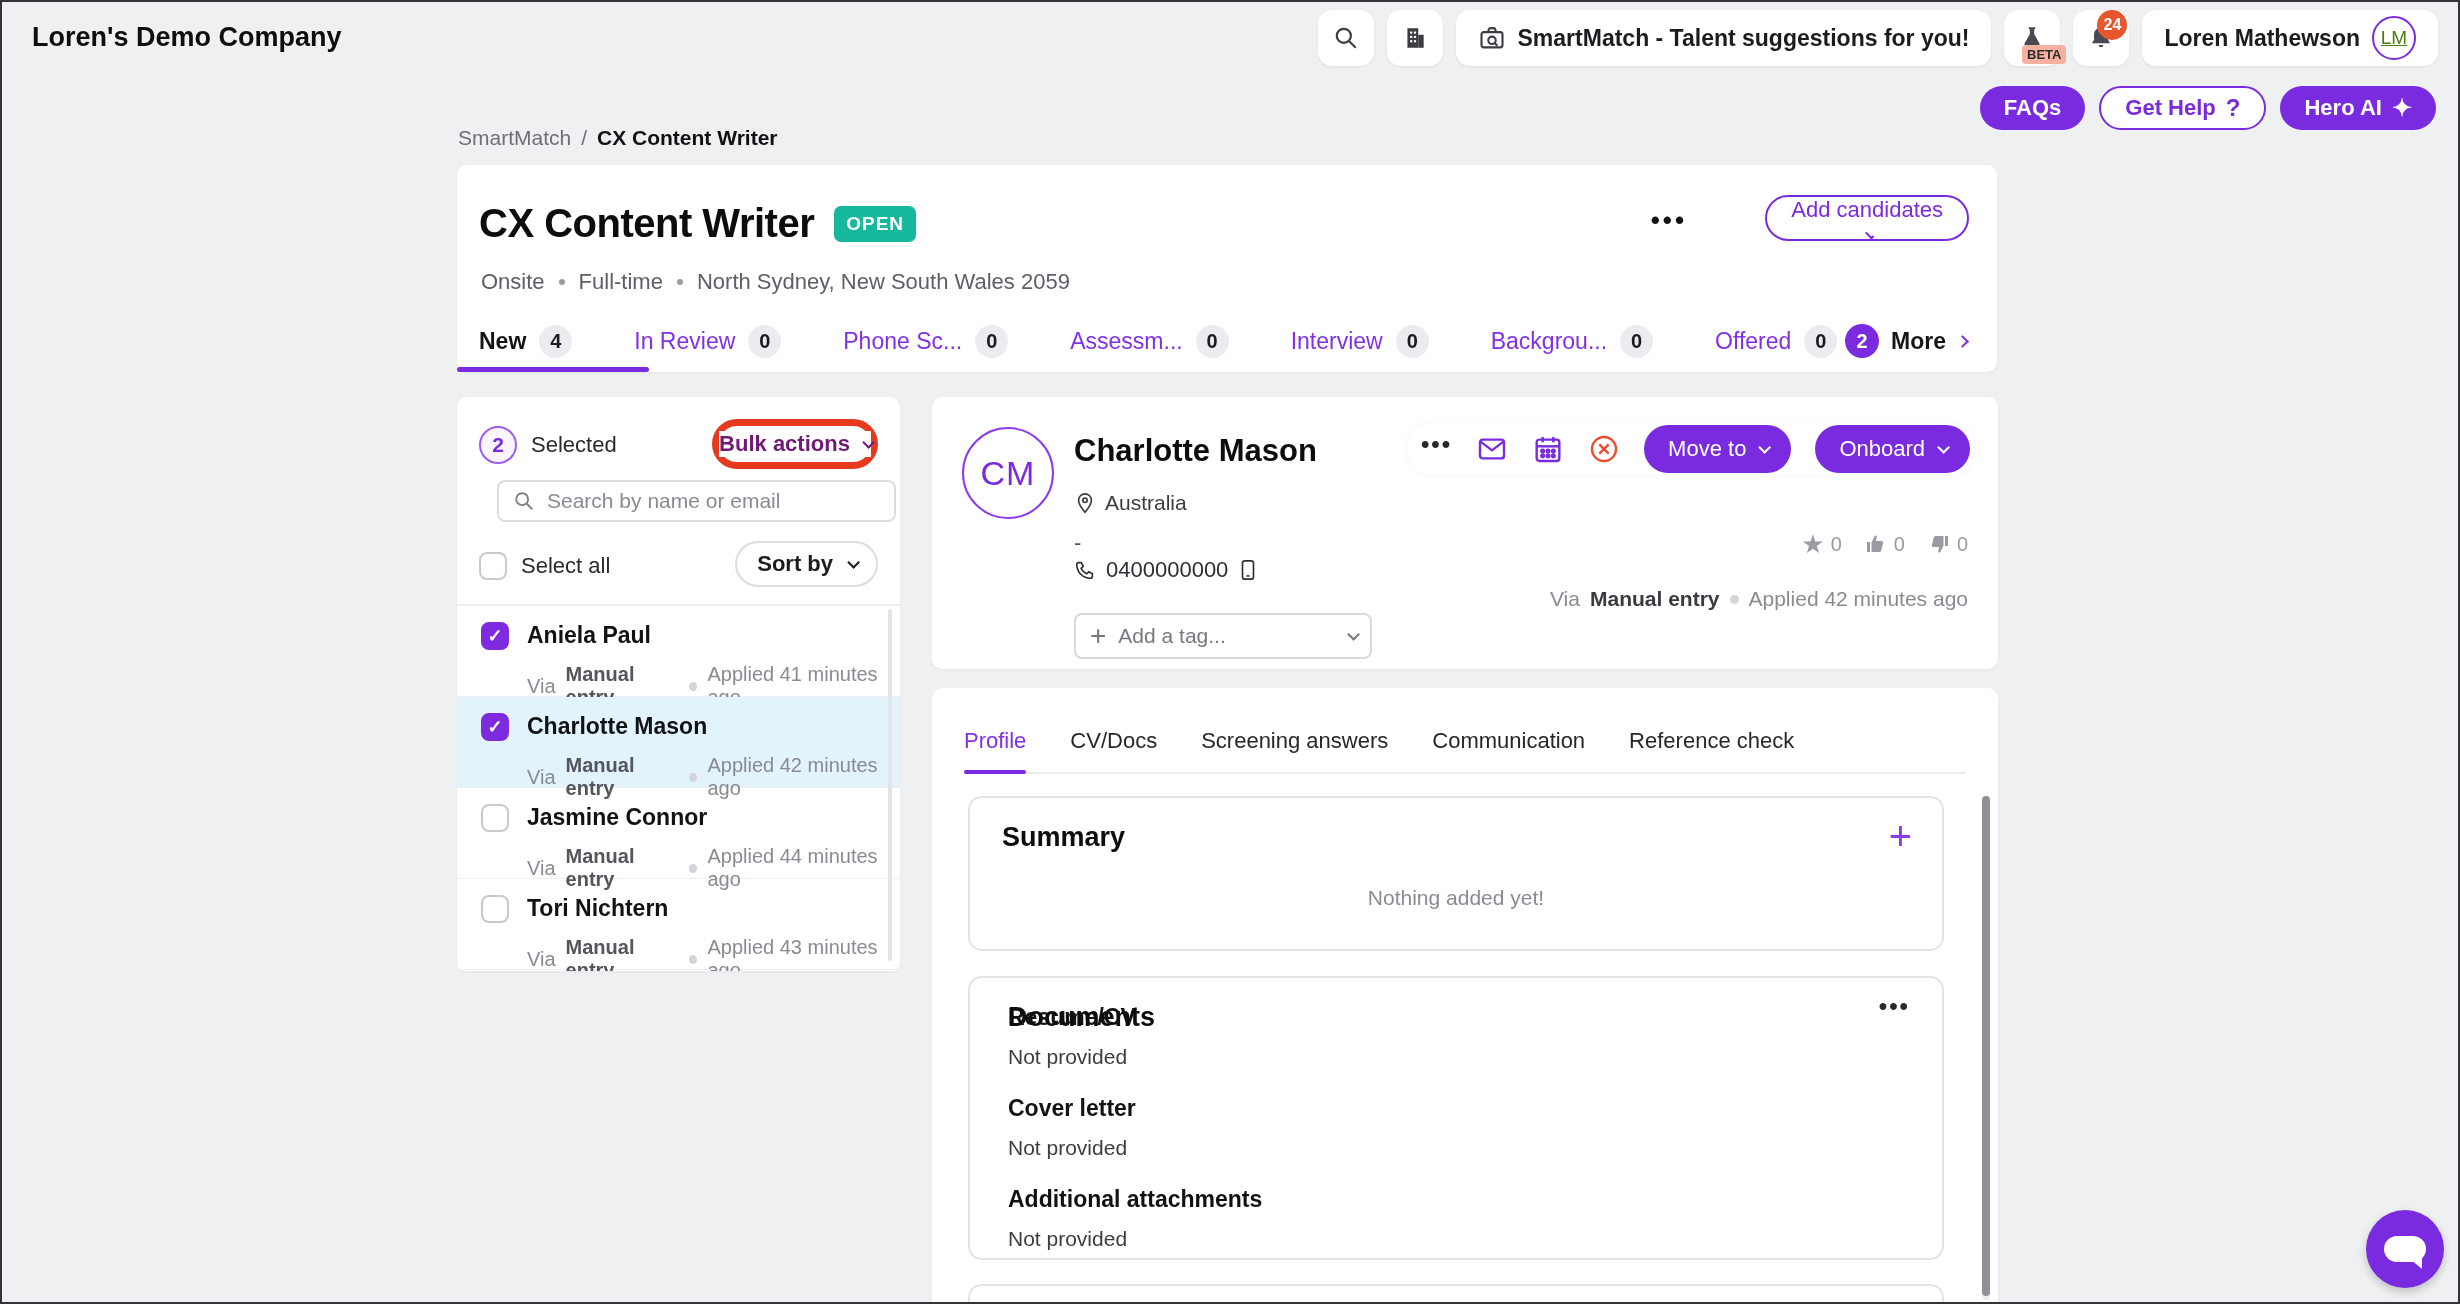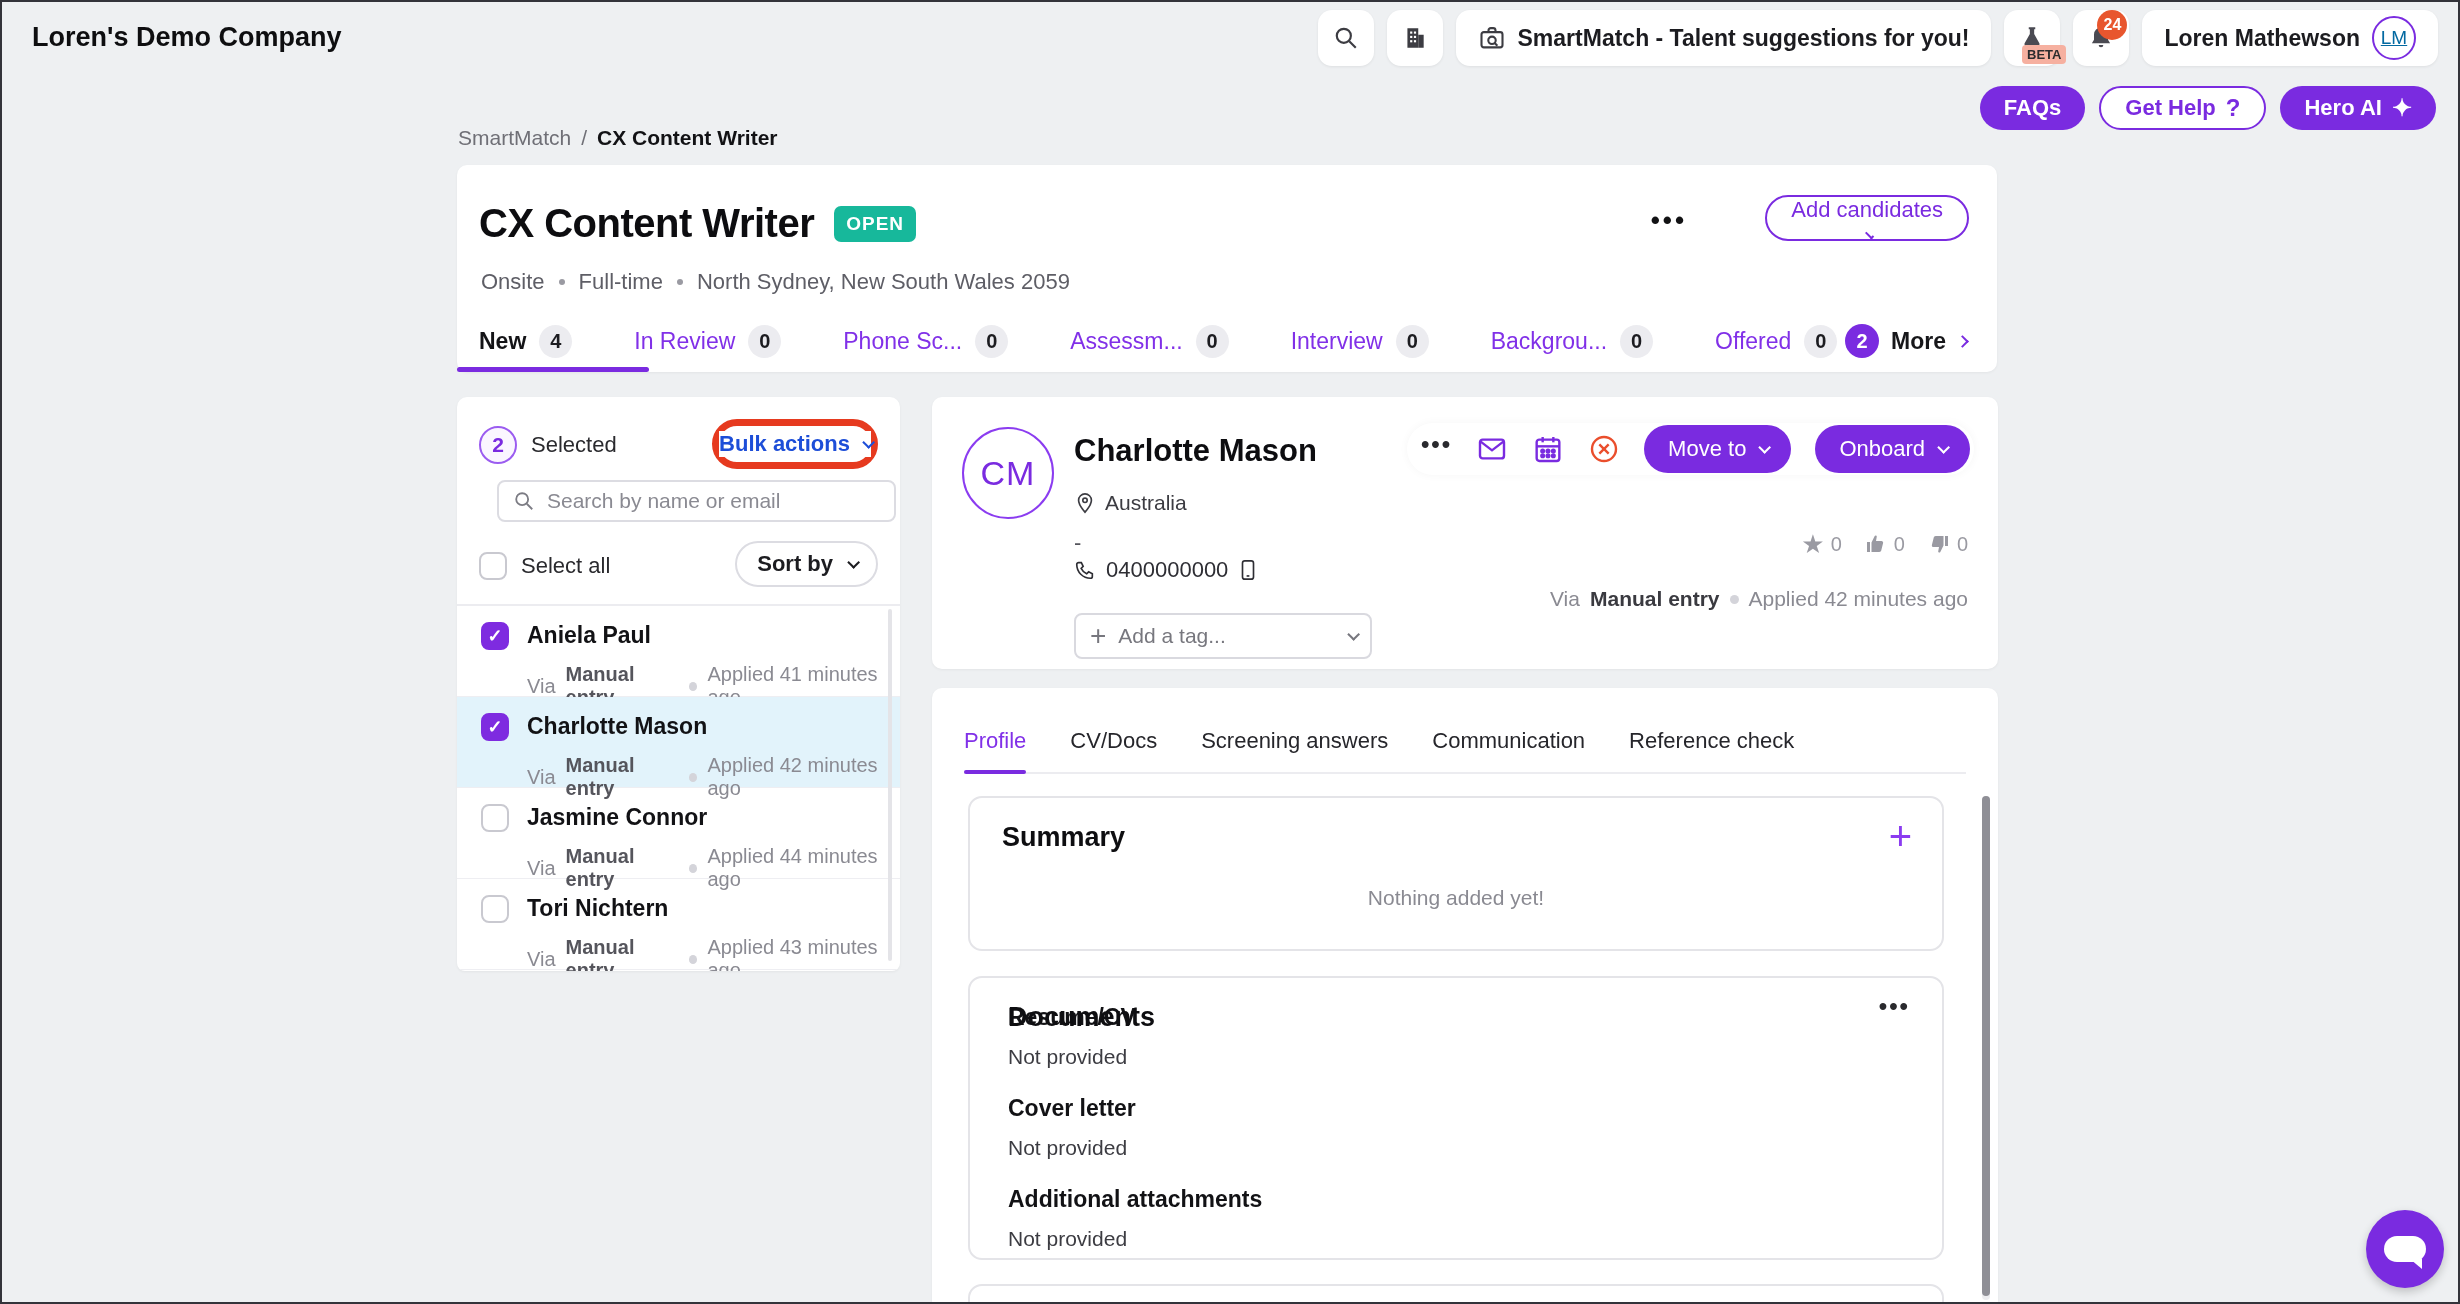--- a/index.html
+++ b/index.html
@@ -9,21 +9,21 @@
 
   
   #topbar { position:absolute; top:0; left:0; right:0; height:72px; }
   .window-title { position:absolute; left:30px; top:20px; font-size:27px; font-weight:bold; color:#0e0e10; }
   .topbar-right { position:absolute; right:20px; top:8px; display:flex; gap:13px; align-items:center; }
   .icon-btn { position:relative; width:56px; height:56px; background:#fff; border-radius:14px; box-shadow:0 1px 3px rgba(0,0,0,.07); display:flex; align-items:center; justify-content:center; }
   .pill-btn { height:56px; background:#fff; border-radius:14px; box-shadow:0 1px 3px rgba(0,0,0,.07); display:flex; align-items:center; gap:12px; padding:0 22px; }
   .pill-btn .lbl { font-size:23px; font-weight:bold; color:#1c1c20; }
   .badge-beta { position:absolute; right:-6px; bottom:2px; background:#f6b0a0; color:#2c2c2e; font-size:13px; font-weight:bold; padding:2px 5px; border-radius:4px; }
   .badge-count { position:absolute; right:2px; top:0px; min-width:30px; height:30px; background:#e8562e; color:#fff; font-size:16px; font-weight:bold; border-radius:15px; display:flex; align-items:center; justify-content:center; padding:0 4px;text-align:right; }
-  .avatar-ring { width:44px; height:44px; border:2px solid #7a2be0; border-radius:50%; color:#0369a1; font-size:19px; display:flex; align-items:center; justify-content:center;text-decoration:underline; }
+  .avatar-ring { width:44px; height:44px; border:2px solid #7a2be0; border-radius:50%; color:#4d7c0f; font-size:19px; display:flex; align-items:center; justify-content:center;text-decoration:underline; }
 
   
   #help-row { position:absolute; top:84px; right:22px; display:flex; gap:14px; align-items:center; }
   .help-pill { height:44px; border-radius:22px; display:flex; align-items:center; gap:10px; padding:0 24px; font-size:22px; font-weight:bold; }
   .help-solid { background:#7a2be0; color:#fff; }
   .help-outline { background:#fff; border:2px solid #7a2be0; color:#7a2be0; }
   .sparkle { font-size:24px; line-height:1; }
 
   
   #breadcrumb { position:absolute; top:124px; left:456px; font-size:21px; color:#6f6f76; display:flex; gap:10px; }
@@ -51,21 +51,21 @@
   
   .chev { width:12px; height:12px; border-right:2.5px solid currentColor; border-bottom:2.5px solid currentColor; transform:rotate(45deg) translateY(-3px); display:inline-block; }
   .chev.sm { width:9px; height:9px; }
 
   
   #list-panel { position:absolute; top:395px; left:455px; width:443px; height:574px; background:#fff; border-radius:10px 10px 8px 8px; box-shadow:0 1px 3px rgba(0,0,0,.05); overflow:hidden; }
   .sel-row { position:absolute; left:22px; top:26px; right:22px; height:44px; display:flex; align-items:center; }
   .sel-count { width:38px; height:38px; border:2px solid #9b5cf0; border-radius:50%; color:#7a2be0; font-weight:bold; font-size:21px; display:flex; align-items:center; justify-content:center; background:#faf6ff; }
   .sel-label { margin-left:14px; font-size:22px; color:#2a2a2e; }
   .bulk-wrap { position:absolute; right:0; top:-4px; width:166px; height:50px; border:7px solid #e63a1f; border-radius:26px; display:flex; align-items:center; justify-content:center; }
-  .bulk-btn { display:flex; align-items:center; gap:12px; color:#1d4ed8; font-size:22px; font-weight:bold; background:#fff; }
+  .bulk-btn { display:flex; align-items:center; gap:12px; color:#701a75; font-size:22px; font-weight:bold; background:#fff; }
   .search-box { position:absolute; left:40px; top:83px; width:399px; height:42px; border:2px solid #dcdce2; border-radius:8px; display:flex; align-items:center; gap:12px; padding:0 14px; color:#8a8a92; font-size:21px; background:#fff; }
   .search-box input { border:none; outline:none; font-size:21px; color:#444; width:100%; font-family:"Liberation Sans",sans-serif; background:transparent; }
   .search-box input::placeholder { color:#8a8a92; }
   .selectall-row { position:absolute; left:22px; top:146px; right:22px; height:46px; display:flex; align-items:center; }
   .checkbox { width:28px; height:28px; border:2px solid #c9c9d0; border-radius:8px; background:#fff; flex:0 0 auto; display:flex; align-items:center; justify-content:center; }
   .checkbox.checked { background:#7e2be0; border-color:#7e2be0; color:#fff; font-size:18px; font-weight:bold; }
   .selectall-label { margin-left:14px; font-size:22px; color:#2a2a2e; }
   .sortby-btn { position:absolute; right:0; top:-2px; height:46px; border:2px solid #dcdce2; border-radius:23px; background:#fff; display:flex; align-items:center; gap:14px; padding:0 20px; font-size:22px; font-weight:bold; color:#1c1c20; }
   .list-divider { position:absolute; left:0; right:0; top:207px; height:2px; background:#ececf0; }
   .cand-list { position:absolute; top:209px; left:0; right:0; bottom:0; }

